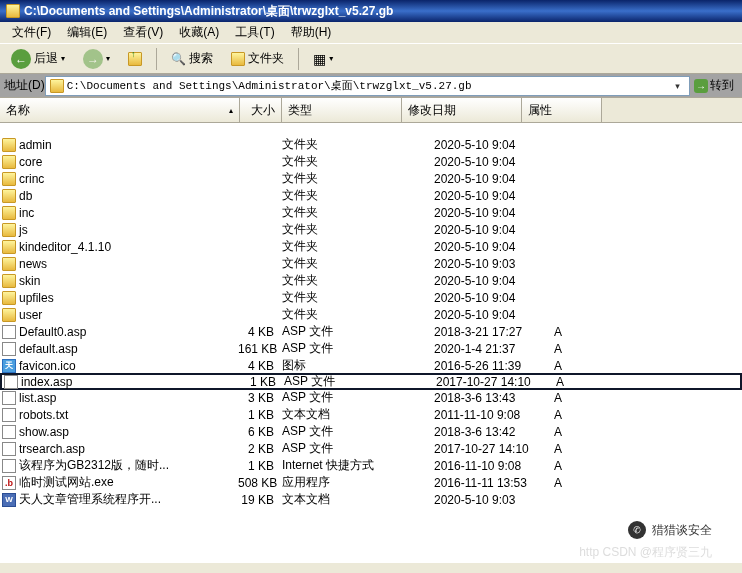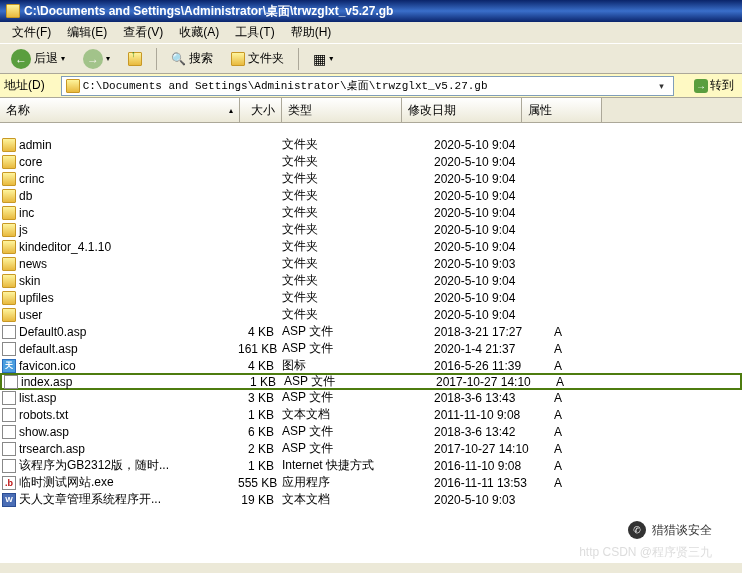--- a/index.html
+++ b/index.html
@@ -2,36 +2,36 @@
 <html><head>
   <meta charset="utf-8">
   <style>
     * { margin: 0; padding: 0; box-sizing: border-box; font-family: "SimSun", "宋体", sans-serif; font-size: 12px; }
     body { background: #ece9d8; width: 742px; height: 573px; overflow: hidden; }
     .titlebar { background: linear-gradient(#0a246a, #3a6fca, #0a246a); color: white; height: 22px; padding: 3px 6px; font-weight: bold; display: flex; align-items: center; }
     .menubar { background: #ece9d8; height: 22px; display: flex; align-items: center; padding: 0 4px; border-bottom: 1px solid #fff; }
     .menubar span { padding: 11px 8px; cursor: default; }
     .toolbar { background: #ece9d8; height: 30px; display: flex; align-items: center; padding: 0 4px; border-bottom: 1px solid #aca899; gap: 4px; }
     .tbtn { display: inline-flex; align-items: center; gap: 3px; padding: 2px 6px; border: 1px solid transparent; border-radius: 3px; }
-    .addrbar { background: #fef9c3; height: 24px; display: flex; align-items: center; padding: 0 4px; border-bottom: 1px solid #aca899; gap: 16px; }
+    .addrbar { background: #a3a3a3; height: 24px; display: flex; align-items: center; padding: 0 4px; border-bottom: 1px solid #aca899; gap: 0; }
     .addrinput { flex: 1; height: 20px; border: 1px solid #7f9db9; background: white; padding: 2px 4px; display: flex; align-items: center; gap: 3px; }
     .addrtext { flex: 1; font-family: "Courier New", monospace; font-size: 11px; }
     .dropbtn { width: 15px; text-align: center; font-size: 9px; color: #333; }
     .gobtn { display: inline-flex; align-items: center; gap: 2px; padding: 2px 4px; }
     .green-arrow { width: 14px; height: 14px; background: #5a9e3e; border-radius: 3px; display: inline-flex; align-items: center; justify-content: center; color: white; font-size: 10px; }
     .listheader { background: #ece9d8; height: 25px; display: flex; border-bottom: 1px solid #aca899; }
     .colh { border-right: 1px solid #aca899; padding: 2px 6px; background: linear-gradient(#fff, #ece9d8); display: flex; align-items: center; }
     .colh.name { width: 240px; }
     .colh.size { width: 42px; justify-content: flex-end; }
     .colh.type { width: 120px; text-align: center; }
     .colh.date { width: 120px; }
     .colh.attr { width: 80px; }
     .filelist { background: white; height: 440px; overflow: auto; padding-top: 13px; font-family: "Courier New", monospace; font-size: 11px; }
     .row { display: flex; height: 17px; align-items: center; }
-    .row.hl { border: 2px solid #4d7c0f; margin: -1px 0; }
+    .row.hl { border: 2px solid #0f172a; margin: -1px 0; }
     .cell { white-space: nowrap; overflow: hidden; }
     .cell.name { width: 238px; display: flex; align-items: center; gap: 3px; padding-left: 2px; }
     .cell.size { width: 42px; text-align: right; padding-right: 6px; }
     .cell.type { width: 120px; padding-left: 2px; }
     .cell.date { width: 120px; padding-left: 2px; margin-left: 32px; }
     .cell.attr { width: 80px; padding-left: 2px; }
     .icon { width: 14px; height: 14px; display: inline-flex; align-items: center; justify-content: center; flex: 0 0 14px; }
     .icon-folder { background: linear-gradient(#fef49c, #e8b93e); border-radius: 1px; border: 1px solid #c89825; }
     .icon-asp { background: #fff; border: 1px solid #888; }
     .icon-ico { background: #4a9edf; border: 1px solid #2a6ebf; color: white; font-size: 8px; font-weight: bold; }
@@ -316,21 +316,21 @@
       <div class="cell size">1 KB</div>
       <div class="cell type">Internet 快捷方式</div>
       <div class="cell date">2016-11-10 9:08</div>
       <div class="cell attr">A</div>
     </div>
     <div class="row">
       <div class="cell name">
         <span class="icon icon-exe">.b</span>
         <span>临时测试网站.exe</span>
       </div>
-      <div class="cell size">555 KB</div>
+      <div class="cell size">508 KB</div>
       <div class="cell type">应用程序</div>
       <div class="cell date">2016-11-11 13:53</div>
       <div class="cell attr">A</div>
     </div>
     <div class="row">
       <div class="cell name">
         <span class="icon icon-doc">W</span>
         <span>天人文章管理系统程序开...</span>
       </div>
       <div class="cell size">19 KB</div>

